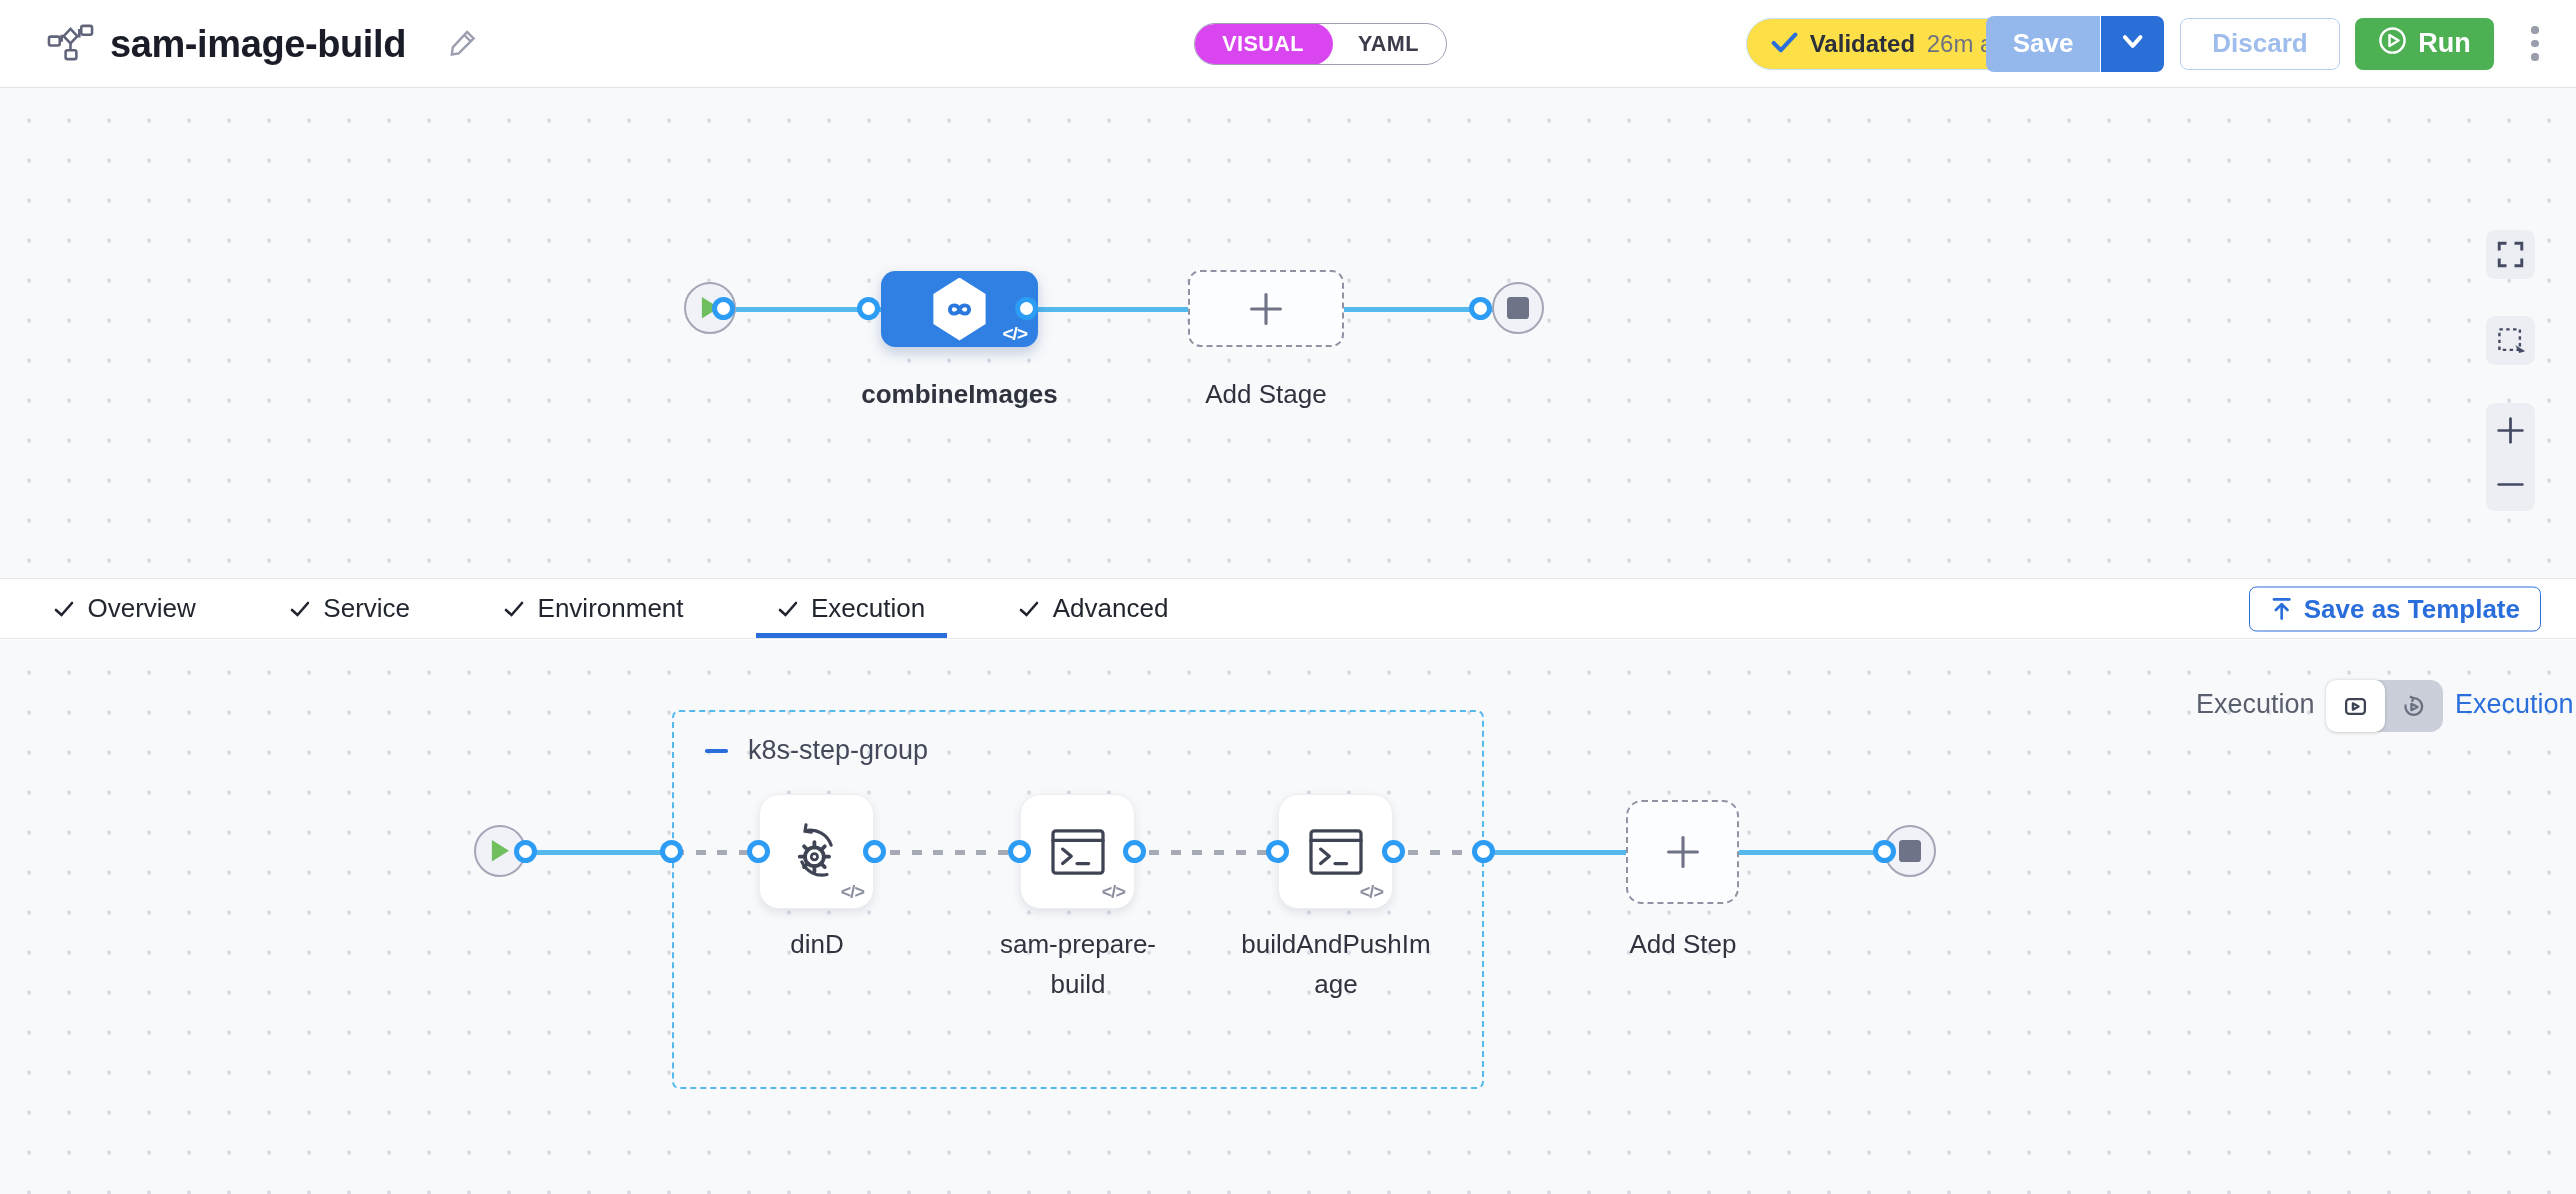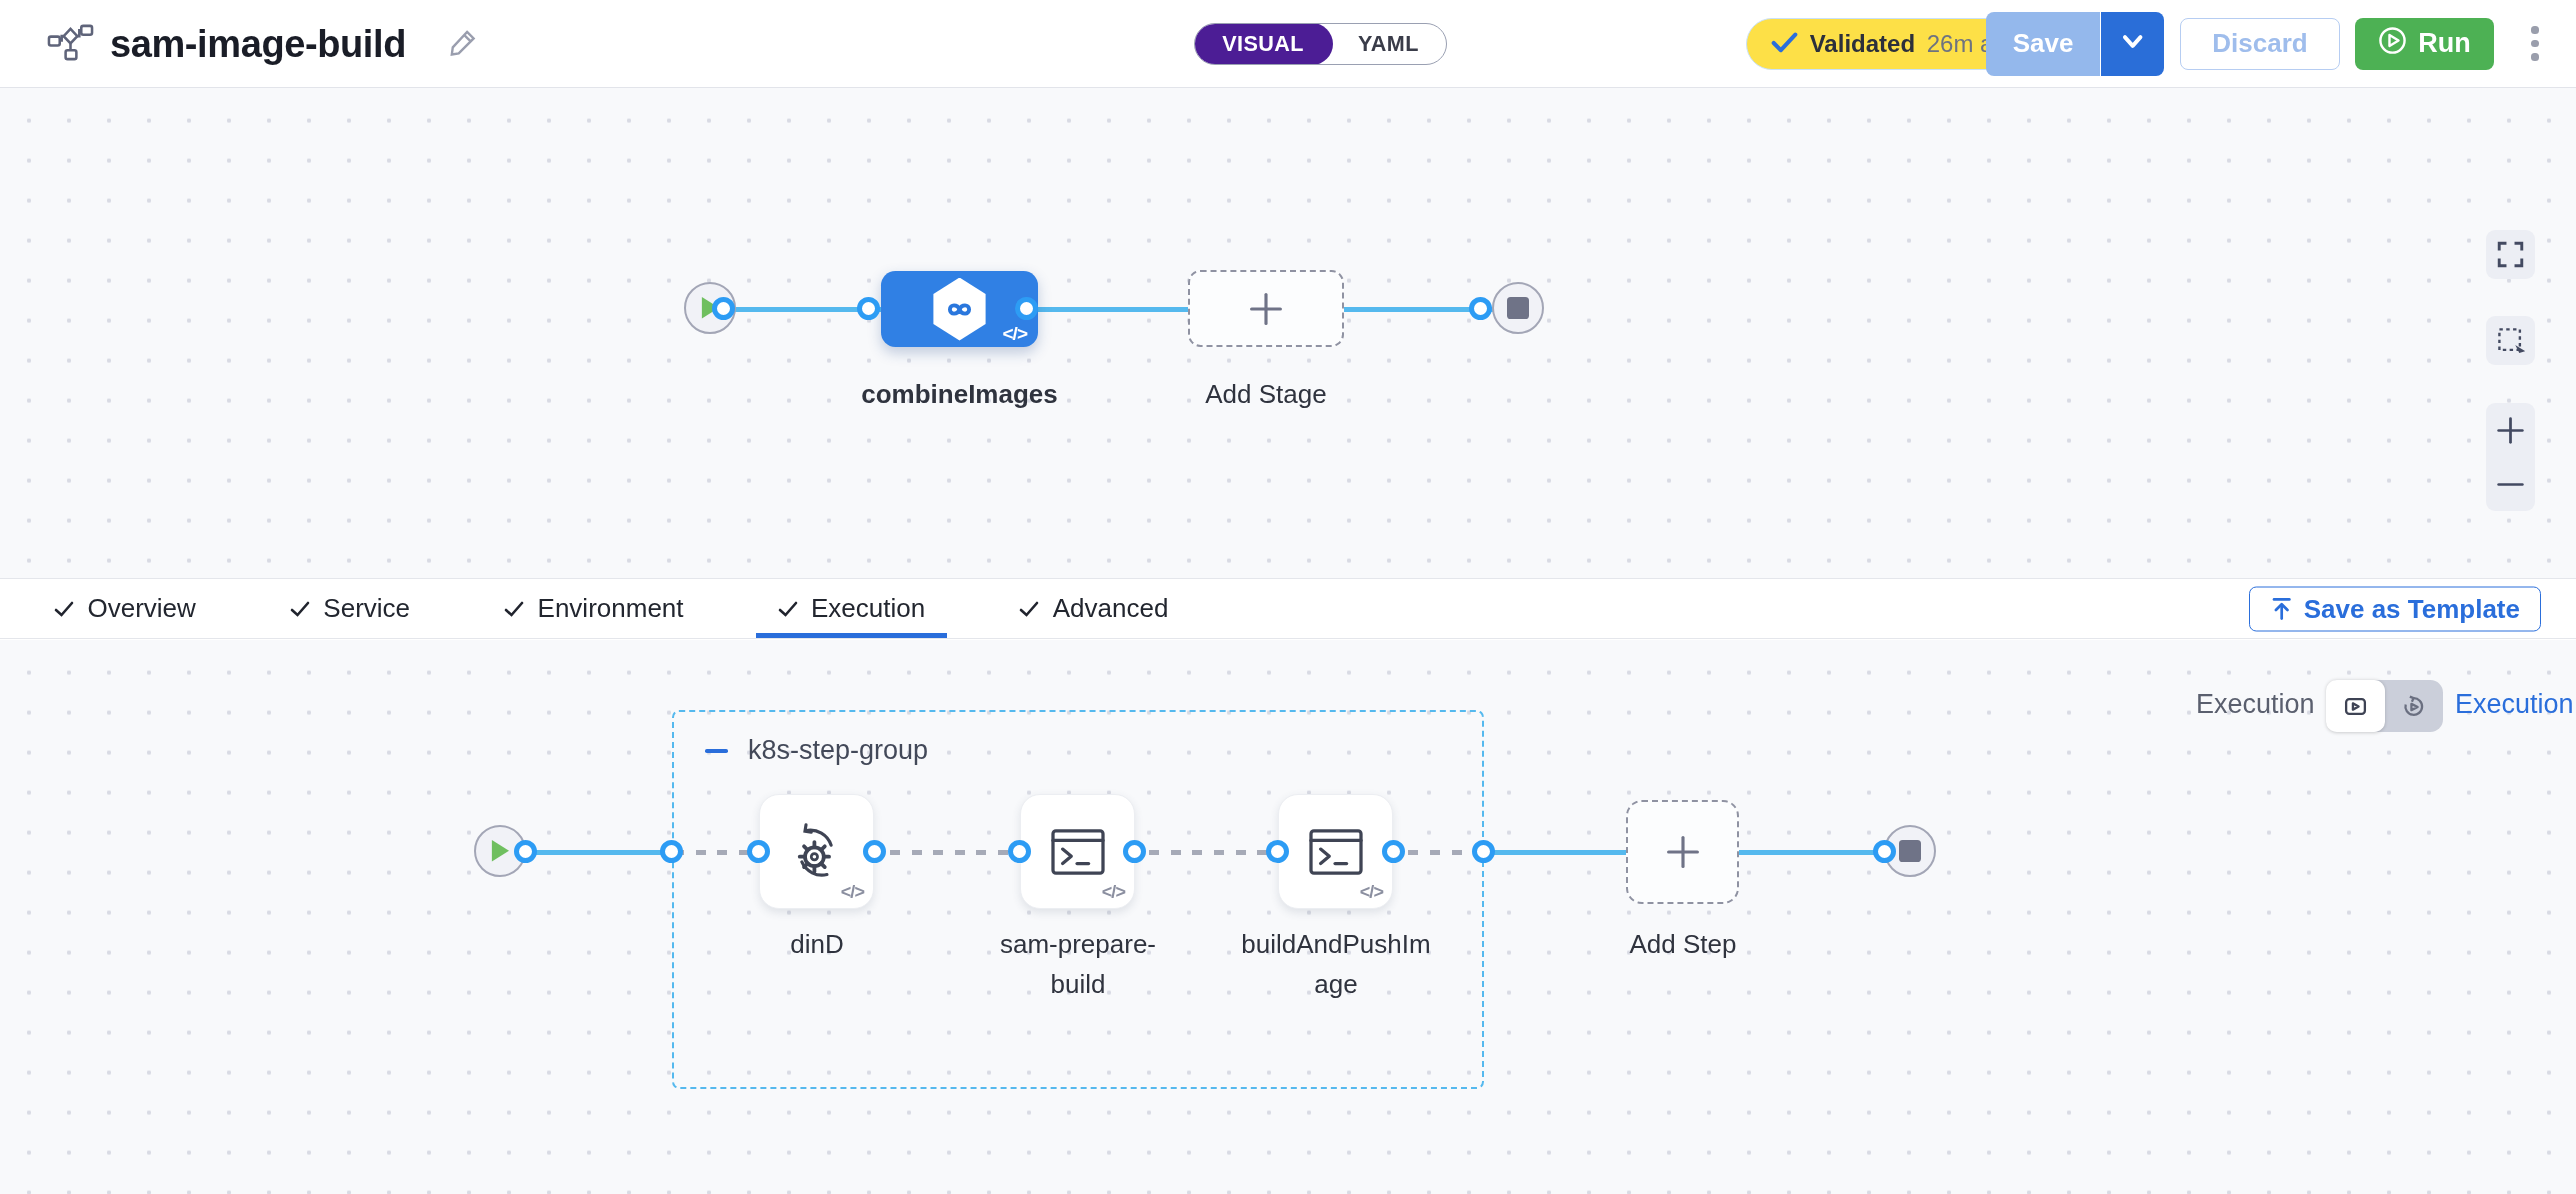--- a/index.html
+++ b/index.html
@@ -13,28 +13,28 @@
   .header > * { position:absolute; top:50%; transform:translateY(-50%); }
   .pipeline-icon { left:47px; }
   .title { left:110px; font-size:38px; font-weight:bold; color:#1a1d27; letter-spacing:-0.4px; }
   .pencil-btn { left:443px; width:41px; height:41px; border:none; background:transparent; cursor:pointer; display:flex; align-items:center; justify-content:center; }
 
   .view-toggle { left:1194px; display:flex; align-items:center; height:42px;
     border:1.8px solid #9aa0b2; border-radius:21.6px; background:#fff; overflow:hidden; }
   .view-seg { height:42px; display:flex; align-items:center; padding:0 27px;
     font-size:21.6px; font-weight:bold; letter-spacing:0.4px; color:#3a3c49;
     background:transparent; border:none; cursor:pointer; }
-  .view-seg.active { background:#4c1d95; color:#fff; border-radius:21.6px; margin:-1.8px; height:42px; padding:0 29px; }
+  .view-seg.active { background:#d946ef; color:#fff; border-radius:21.6px; margin:-1.8px; height:42px; padding:0 29px; }
 
   .validated-badge { left:1746px; height:52px; display:flex; align-items:center; gap:11.7px;
     padding:0 24px; border:1.8px solid #c9e1f9; border-radius:26px; background:#fde047; cursor:pointer; }
   .validated-badge .v-label { font-size:24px; font-weight:bold; color:#2c303b; }
   .validated-badge .v-time { font-size:24px; color:#6e7380; }
 
-  .save-split { left:1986px; display:flex; height:64px; border-radius:8px; overflow:hidden; }
+  .save-split { left:1986px; display:flex; height:56px; border-radius:8px; overflow:hidden; }
   .save-main { width:115px; background:#94b8ec; color:#fff; font-size:26px; font-weight:bold;
     border:none; border-right:1.8px solid #fff; cursor:pointer; }
   .save-caret { width:63px; background:#2a6ed8; border:none; display:flex; align-items:center; justify-content:center; cursor:pointer; }
 
   .discard-btn { left:2180px; width:160px; height:52px; background:#fff;
     border:1.8px solid #b6cdf2; border-radius:8px; color:#9fbdec; font-size:26px; font-weight:bold; cursor:pointer; }
   .run-btn { left:2355px; width:139px; height:52px; background:#4db154; border:none; border-radius:8px;
     color:#fff; font-size:27px; font-weight:bold; display:flex; align-items:center; justify-content:center; gap:10.8px; cursor:pointer; }
   .kebab-btn { left:2517px; width:36px; height:52px; background:transparent; border:none; cursor:pointer;
     display:flex; flex-direction:column; align-items:center; justify-content:center; gap:6.3px; }

